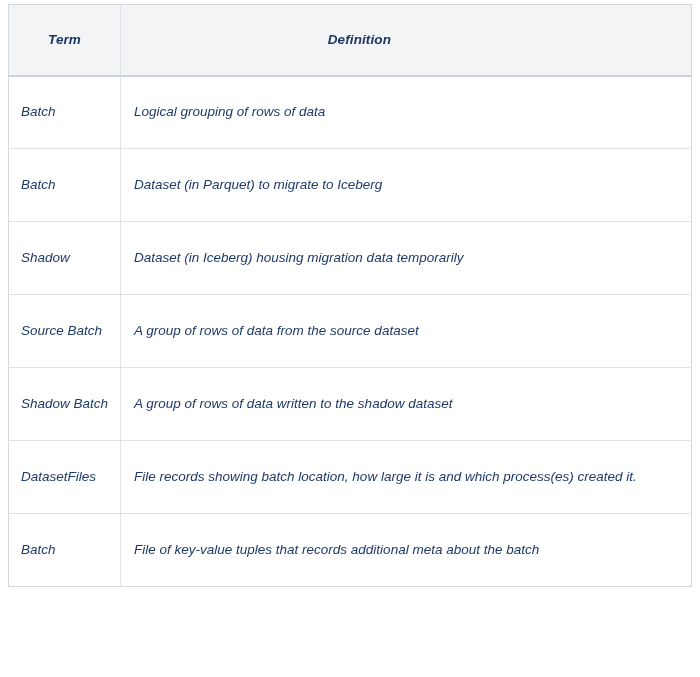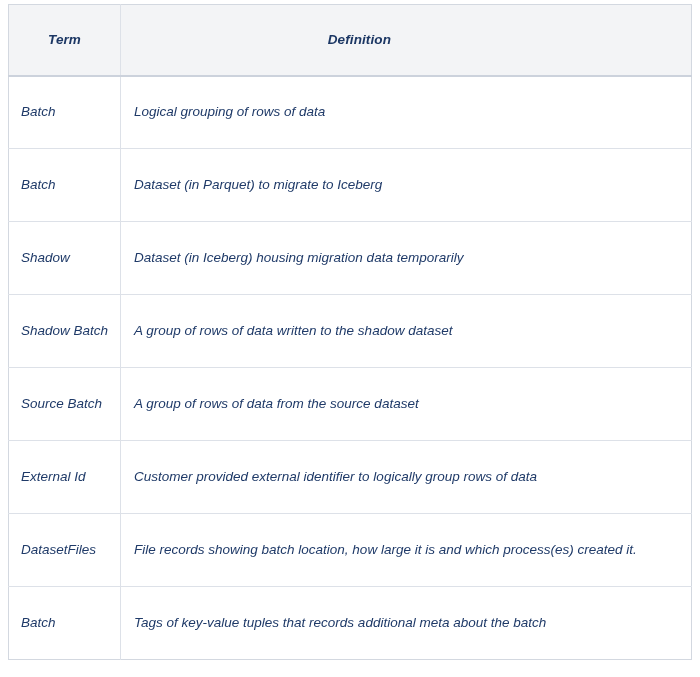--- a/index.html
+++ b/index.html
@@ -115,34 +115,30 @@
         </tr>
         <tr>
           <td class="cell-term">Batch</td>
           <td class="cell-definition">Dataset (in Parquet) to migrate to Iceberg</td>
         </tr>
         <tr>
           <td class="cell-term">Shadow</td>
           <td class="cell-definition">Dataset (in Iceberg) housing migration data temporarily</td>
         </tr>
         <tr>
-          <td class="cell-term">Shadow Batch</td>
-          <td class="cell-definition">A group of rows of data written to the shadow dataset</td>
-        </tr>
-        <tr>
           <td class="cell-term">Source Batch</td>
           <td class="cell-definition">A group of rows of data from the source dataset</td>
         </tr>
         <tr>
-          <td class="cell-term">External Id</td>
-          <td class="cell-definition">Customer provided external identifier to logically group rows of data</td>
+          <td class="cell-term">Shadow Batch</td>
+          <td class="cell-definition">A group of rows of data written to the shadow dataset</td>
         </tr>
         <tr>
           <td class="cell-term">DatasetFiles</td>
           <td class="cell-definition">File records showing batch location, how large it is and which process(es) created it.</td>
         </tr>
         <tr>
           <td class="cell-term">Batch</td>
-          <td class="cell-definition">Tags of key-value tuples that records additional meta about the batch</td>
+          <td class="cell-definition">File of key-value tuples that records additional meta about the batch</td>
         </tr>
       </tbody>
   </table>
 </div>
 
 </body></html>

